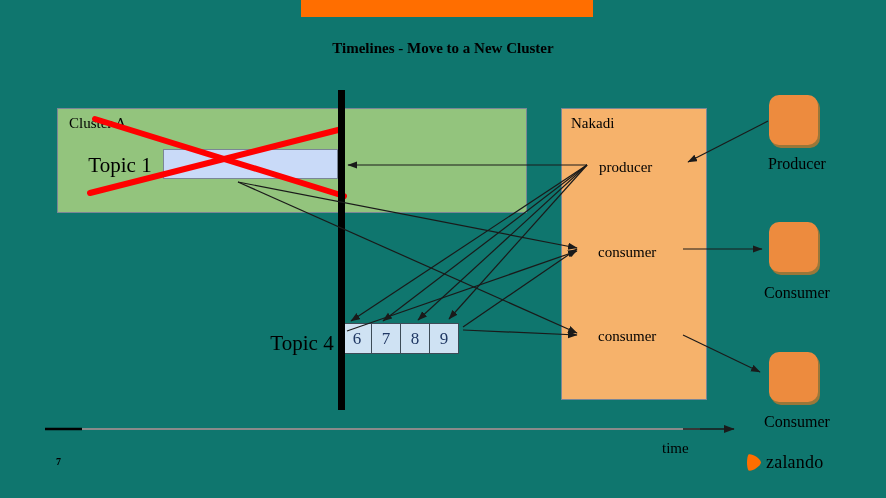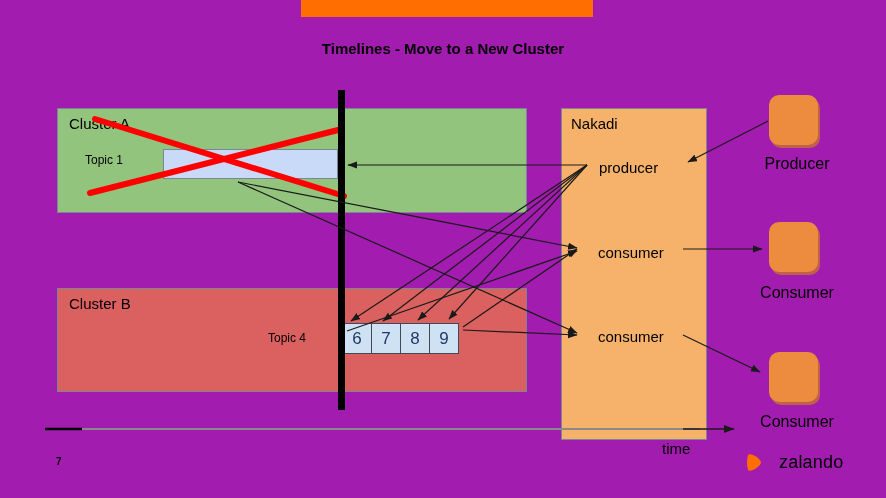--- a/index.html
+++ b/index.html
@@ -1,75 +1,72 @@
 <!DOCTYPE html>
 <html style="--topbar: #FF6E00; --green: #93C47D; --red: #DB6060; --lightblue: #C9DAF8; --partblue: #CFE2F3; --orange: #F6B26B; --sqorange: #ED8B3E; --xred: #FF0000; --numcolor: #203864; --boxborder: #7a8696;"><head>
 <meta charset="utf-8">
 <style>
   html,body{margin:0;padding:0;background:#ffffff;}
   .slide{
     position:relative;width:886px;height:498px;overflow:hidden;
-    background:#a21caf;font-family:Liberation Sans, sans-serif;
+    background:#0f766e;font-family:Liberation Serif, serif;
     color:#000;
   }
   .abs{position:absolute;}
   .topbar{left:301px;top:0;width:292px;height:17px;background:var(--topbar,#FF6E00);}
   .title{left:0;right:0;top:40px;text-align:center;font-size:15px;font-weight:bold;}
   .cluster{border:1px solid var(--boxborder,#7a8696);box-sizing:border-box;}
   .cluster-a{left:57px;top:108px;width:470px;height:105px;background:var(--green,#93C47D);}
   .cluster-b{left:57px;top:288px;width:470px;height:104px;background:var(--red,#DB6060);}
   .cluster-label{position:absolute;left:11px;top:6px;font-size:15px;}
-  .topic-label{font-size:12px;text-align:left;}
+  .topic-label{font-size:21px;text-align:center;}
   .topic1-label{left:85px;top:153px;width:70px;}
   .topic2-label{left:268px;top:331px;width:68px;}
   .topic1-bar{left:163px;top:149px;width:175px;height:30px;background:var(--lightblue,#C9DAF8);
     border:1px solid var(--boxborder,#7a8696);box-sizing:border-box;}
   .partition-row{left:343px;top:323px;display:flex;}
   .partition-box{width:30px;height:31px;margin-left:-1px;background:var(--partblue,#CFE2F3);
     border:1px solid #3d4b57;box-sizing:border-box;display:flex;align-items:center;justify-content:center;
     font-size:17px;color:var(--numcolor,#203864);}
-  .nakadi{left:561px;top:108px;width:146px;height:332px;background:var(--orange,#F6B26B);
+  .nakadi{left:561px;top:108px;width:146px;height:292px;background:var(--orange,#F6B26B);
     border:1px solid var(--boxborder,#7a8696);box-sizing:border-box;}
   .nakadi-title{position:absolute;left:9px;top:6px;font-size:15px;}
   .role{position:absolute;font-size:15px;}
   .role-producer{left:37px;top:50px;}
   .role-consumer1{left:36px;top:135px;}
   .role-consumer2{left:36px;top:219px;}
   .client-square{width:49px;height:50px;border-radius:10px;background:var(--sqorange,#ED8B3E);
     box-shadow:2px 3px 0 rgba(200,120,40,.75);}
   .sq1{left:769px;top:95px;}
   .sq2{left:769px;top:222px;}
   .sq3{left:769px;top:352px;}
   .client-label{width:110px;text-align:center;font-size:16px;}
   .cl1{left:742px;top:155px;}
   .cl2{left:742px;top:284px;}
   .cl3{left:742px;top:413px;}
   .time-label{left:662px;top:440px;font-size:15px;}
   .page-number{left:56px;top:456px;font-size:10px;font-weight:bold;}
   .brand{left:746px;top:452px;display:flex;align-items:center;font-size:18px;}
-  .brand-text{margin-left:16px;letter-spacing:0.2px;}
+  .brand-text{margin-left:3px;letter-spacing:0.2px;}
   .overlay{left:0;top:0;pointer-events:none;}
 </style>
 </head>
 <body>
 
 <div class="slide">
 
   <div class="abs topbar"></div>
   <div class="abs title">Timelines - Move to a New Cluster</div>
 
   <div class="abs cluster cluster-a">
     <div class="cluster-label">Cluster A</div>
   </div>
   <div class="abs topic-label topic1-label">Topic 1</div>
   <div class="abs topic1-bar"></div>
 
-  <div class="abs cluster cluster-b">
-    <div class="cluster-label">Cluster B</div>
-  </div>
   <div class="abs topic-label topic2-label">Topic 4</div>
   <div class="abs partition-row" id="partition-row">
       <div class="partition-box">6</div>
       <div class="partition-box">7</div>
       <div class="partition-box">8</div>
       <div class="partition-box">9</div>
     </div>
 
   <div class="abs nakadi">
     <div class="nakadi-title">Nakadi</div>

